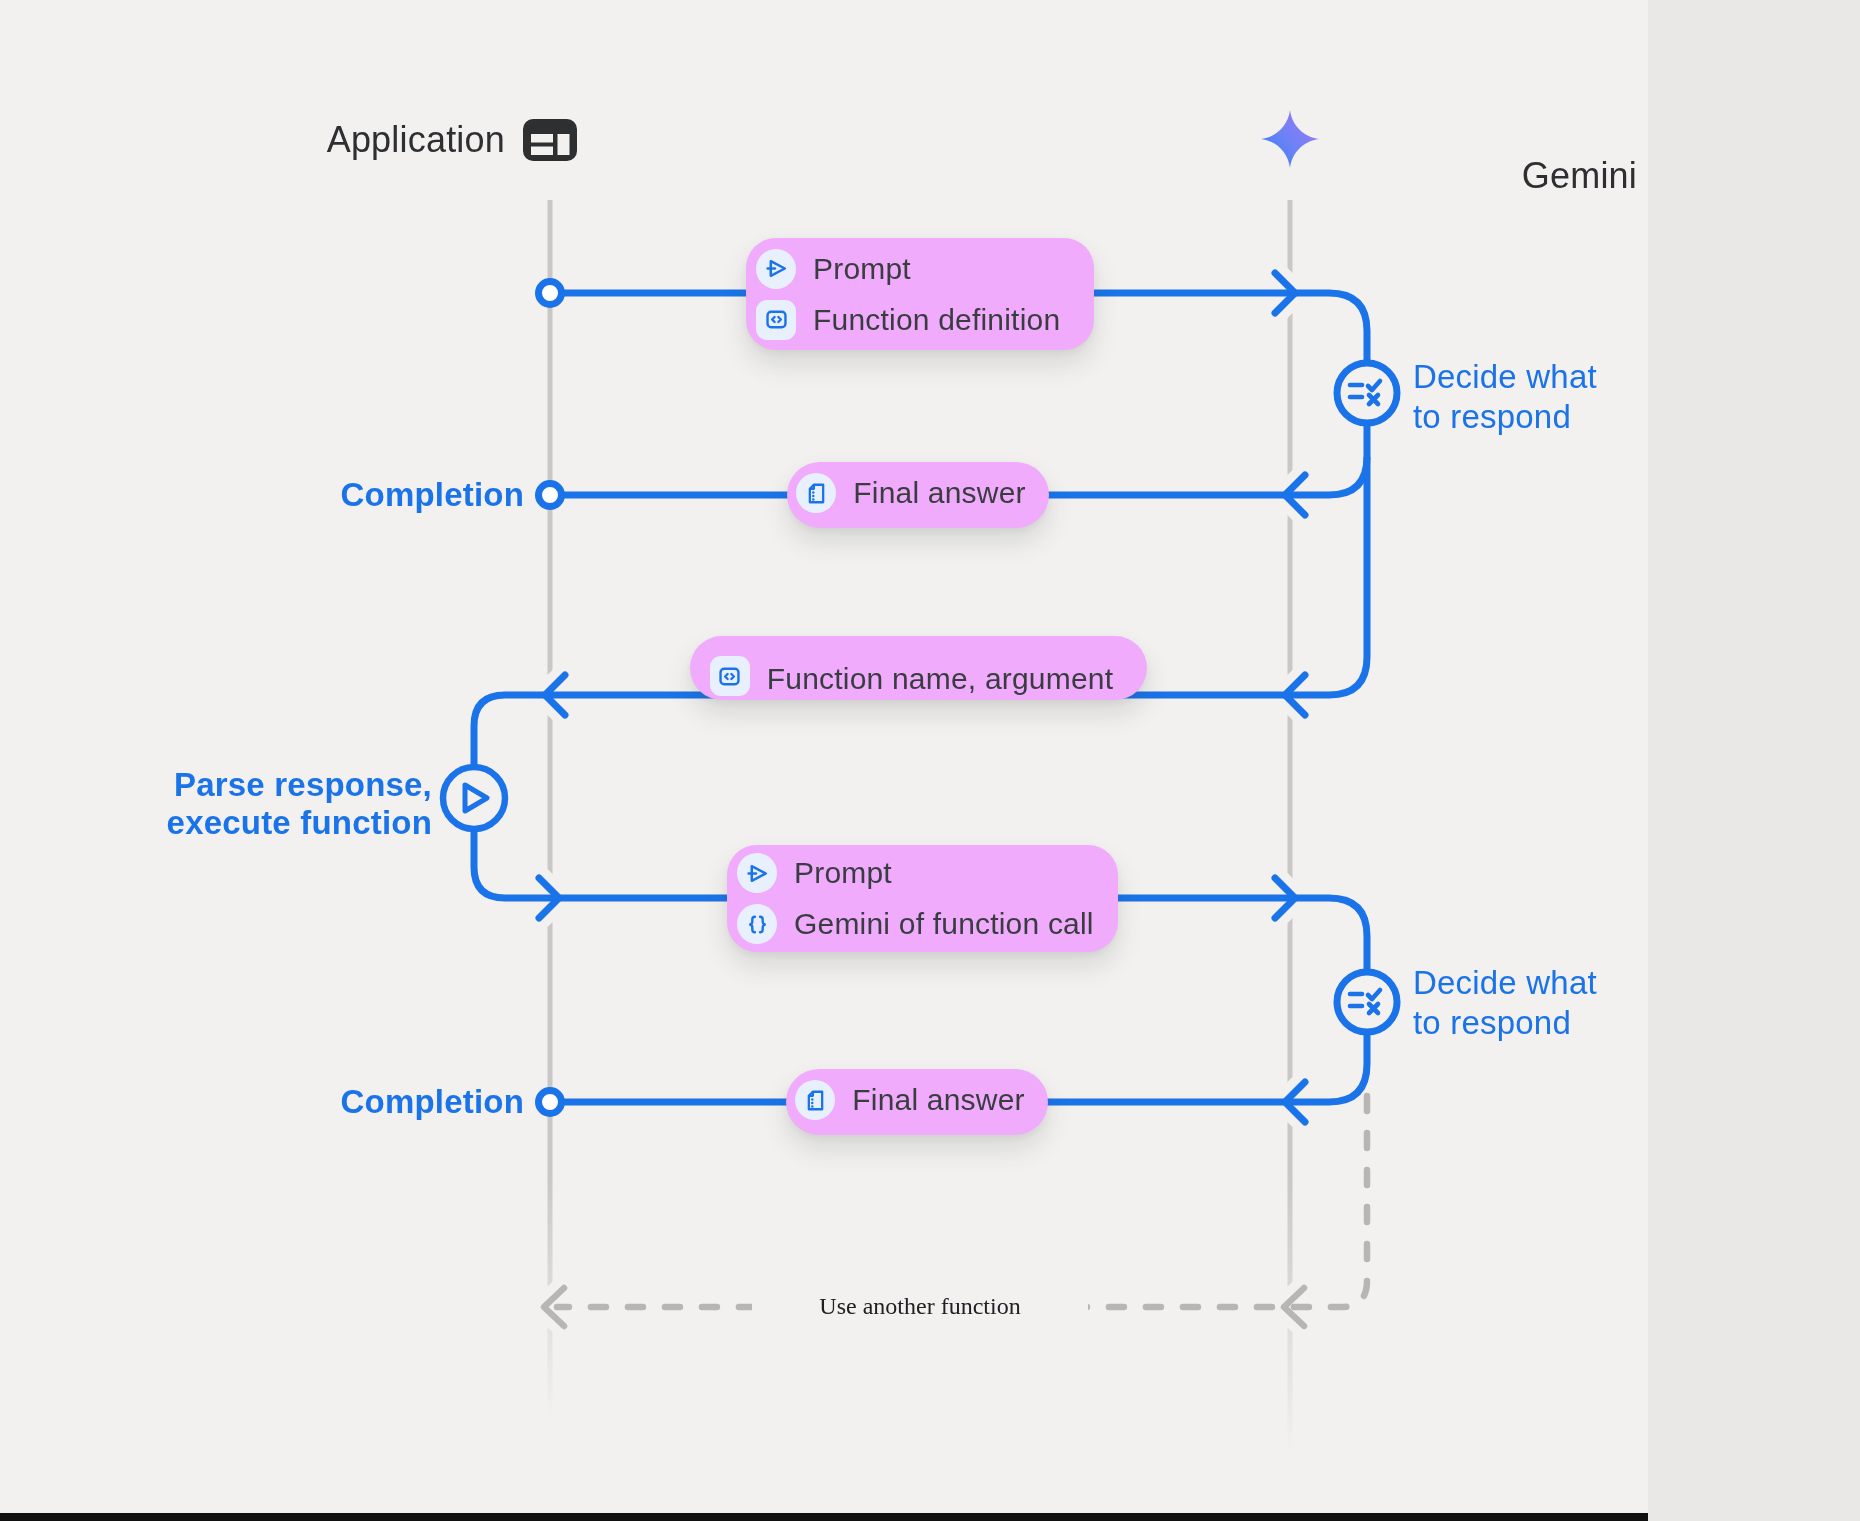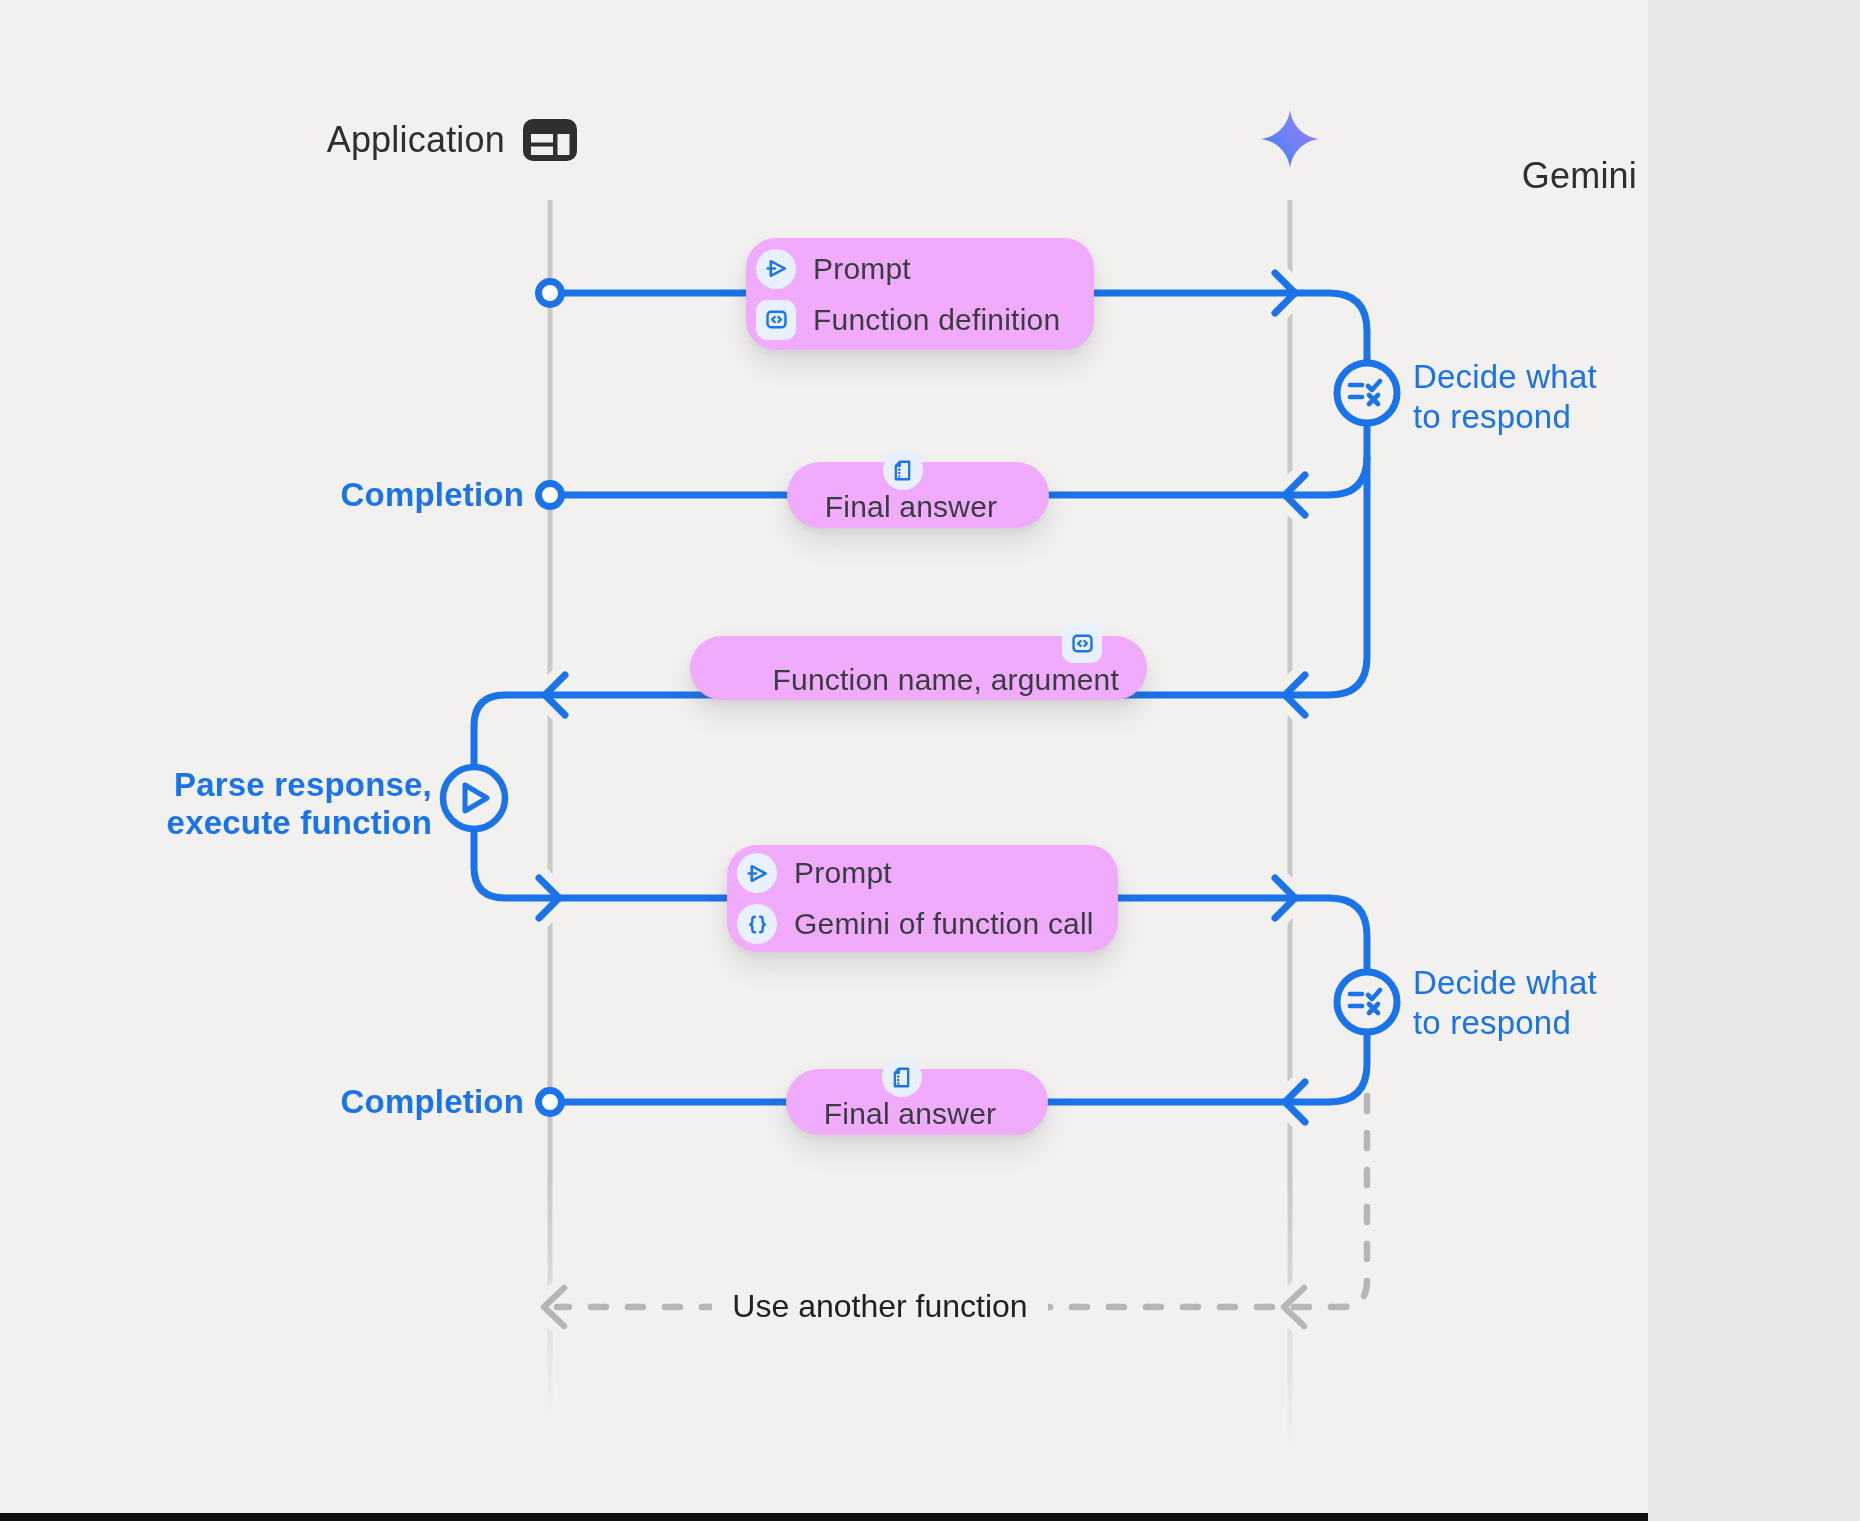--- a/index.html
+++ b/index.html
@@ -22,43 +22,43 @@
   .gem-label{left:1337px;width:300px;text-align:right;margin-top:36px;}
   .icon-slot{position:absolute;}
 
   
   .card{
     position:absolute;background:#f0abfc;border-radius:30px;
     box-shadow:0 14px 26px rgba(60,64,67,.14),0 3px 6px rgba(60,64,67,.06);
     display:flex;flex-direction:column;justify-content:center;
     padding:0 26px 0 10px;
   }
-  .pill{border-radius:34px;flex-direction:column;align-items:center;padding:0 28px 16px 14px;}
+  .pill{border-radius:34px;flex-direction:row;align-items:center;padding:0 28px 4px 14px;}
   .row{display:flex;align-items:center;height:51px;}
   .badge{
     width:40px;height:40px;flex:0 0 40px;border-radius:50%;
     background:var(--badge-blue-bg,#e8f0fe);
     display:flex;align-items:center;justify-content:center;margin-right:17px;
   }
   .badge.square{border-radius:11px;}
   .badge svg{display:block;}
   .card .txt{
     font-size:30px;color:#3a3d40;white-space:nowrap;letter-spacing:.2px;
   }
 
   
   .blue-note{
     position:absolute;color:var(--accent-blue,#1a73e8);
     font-size:33px;line-height:40px;font-weight:400;letter-spacing:.2px;
   }
   .right-align{text-align:right;font-weight:bold;}
   .loop-note{
-    position:absolute;left:712px;top:1286px;width:336px;height:40px;line-height:40px;
-    text-align:center;font-size:32px;font-weight:500;color:#202124;
-    background:var(--background,#f2f1ef);white-space:nowrap;
+    position:absolute;left:752px;top:1286px;width:336px;height:40px;line-height:40px;
+    text-align:center;font-size:24px;font-weight:500;color:#202124;
+    background:var(--background,#f2f1ef);white-space:nowrap;font-family:Liberation Serif, serif;
   }
   .bottom-bar{position:absolute;left:0;bottom:0;width:100%;height:8px;background:#101010;}
 
   
   .case{fill:none;stroke:var(--background,#f2f1ef);stroke-width:18;}
   .case-arrow{fill:none;stroke:var(--background,#f2f1ef);stroke-width:25;stroke-linecap:round;stroke-linejoin:round;}
   .blue{fill:none;stroke:var(--accent-blue,#1a73e8);stroke-width:7;}
   .blue-arrow{fill:none;stroke:var(--accent-blue,#1a73e8);stroke-width:7;stroke-linecap:round;stroke-linejoin:round;}
   .gray-dash{fill:none;stroke:var(--dashed-gray,#b7b6b4);stroke-width:6.5;stroke-linecap:round;stroke-dasharray:15 22;}
   .gray-arrow{fill:none;stroke:var(--dashed-gray,#b7b6b4);stroke-width:6.5;stroke-linecap:round;stroke-linejoin:round;}

